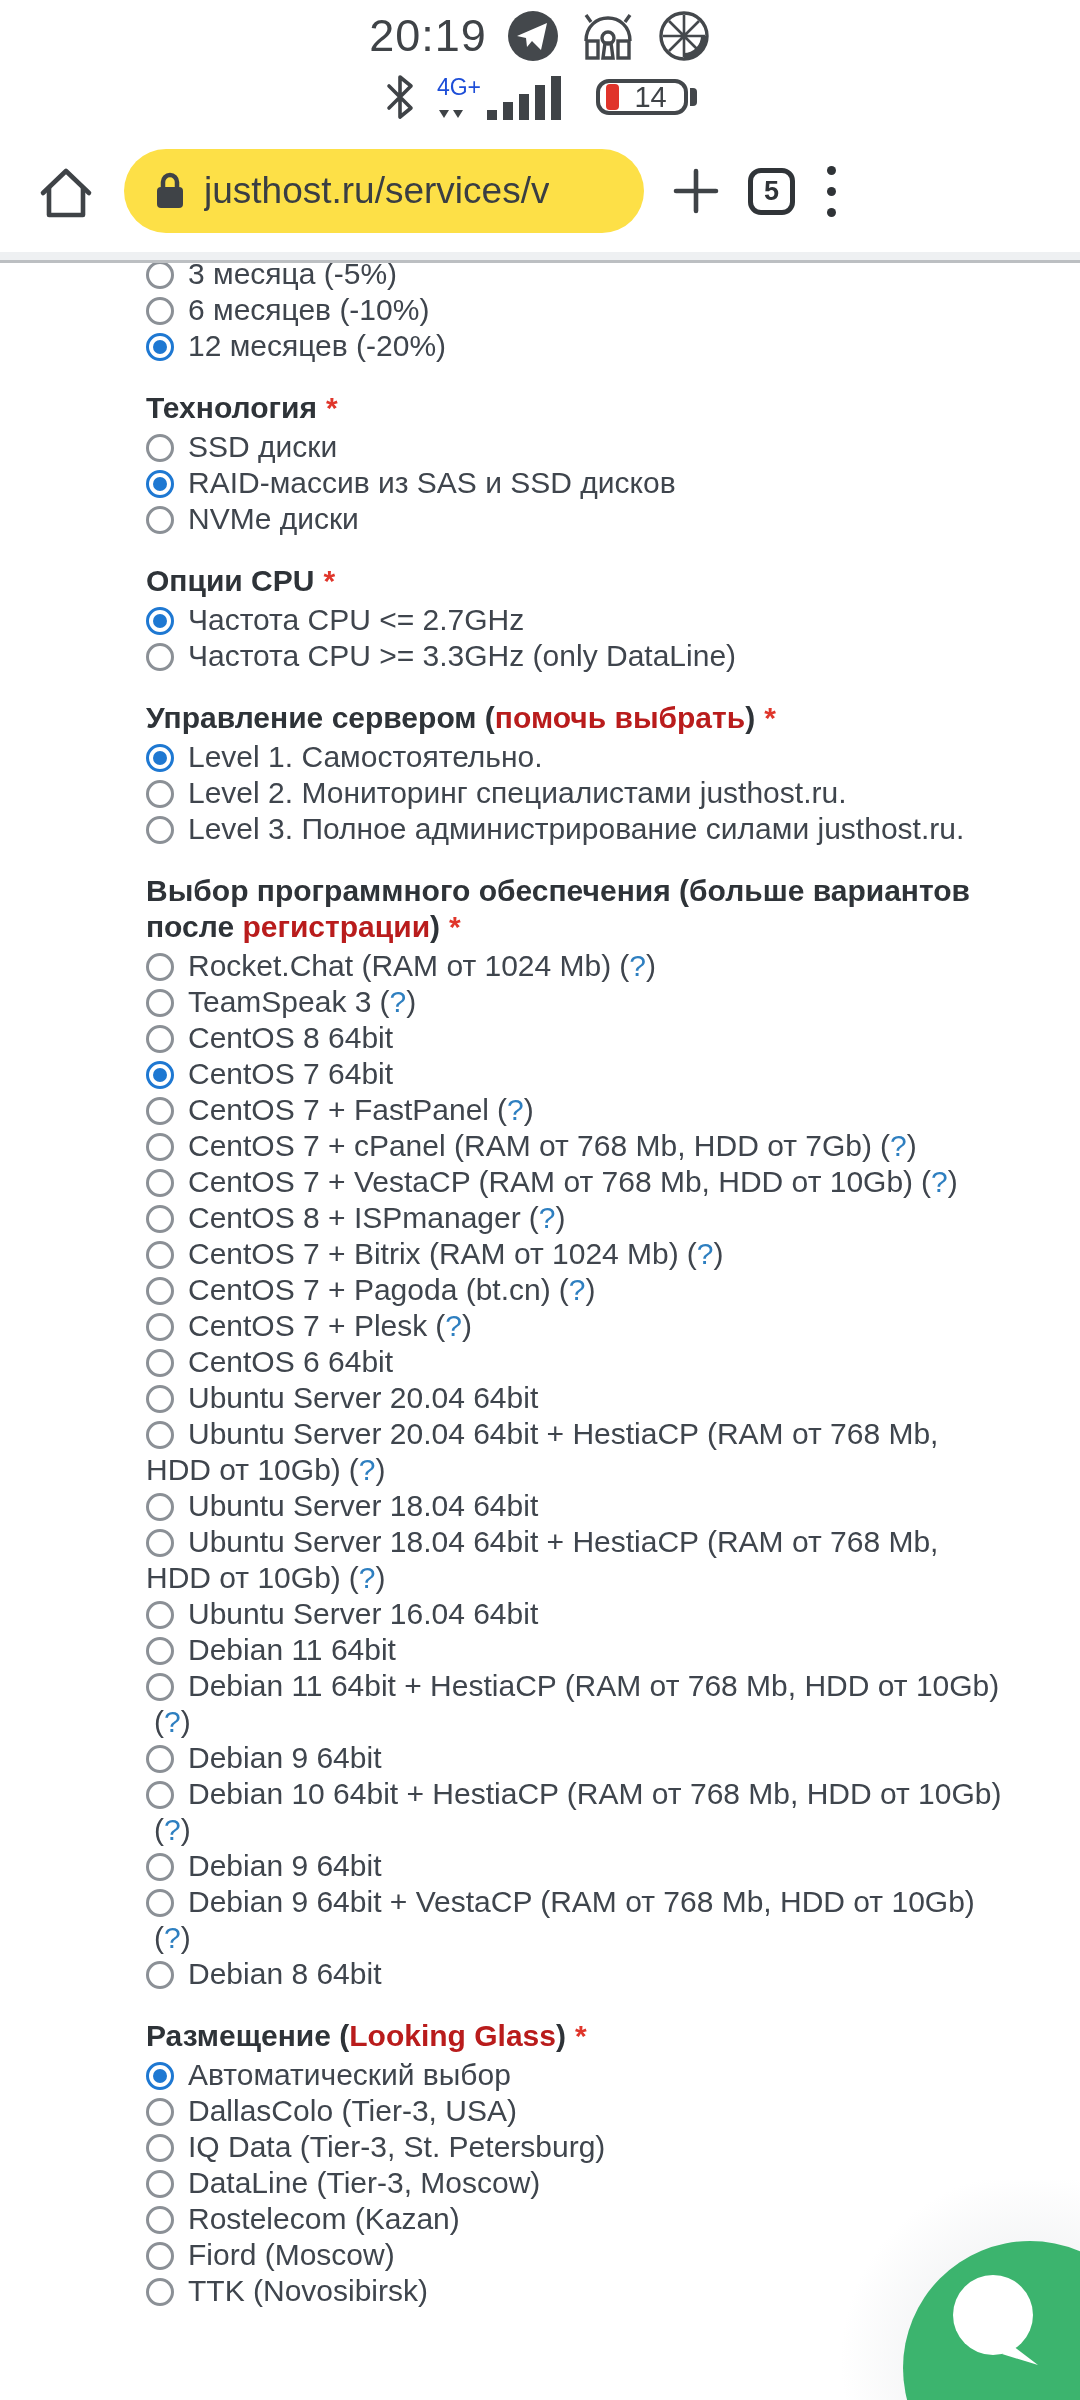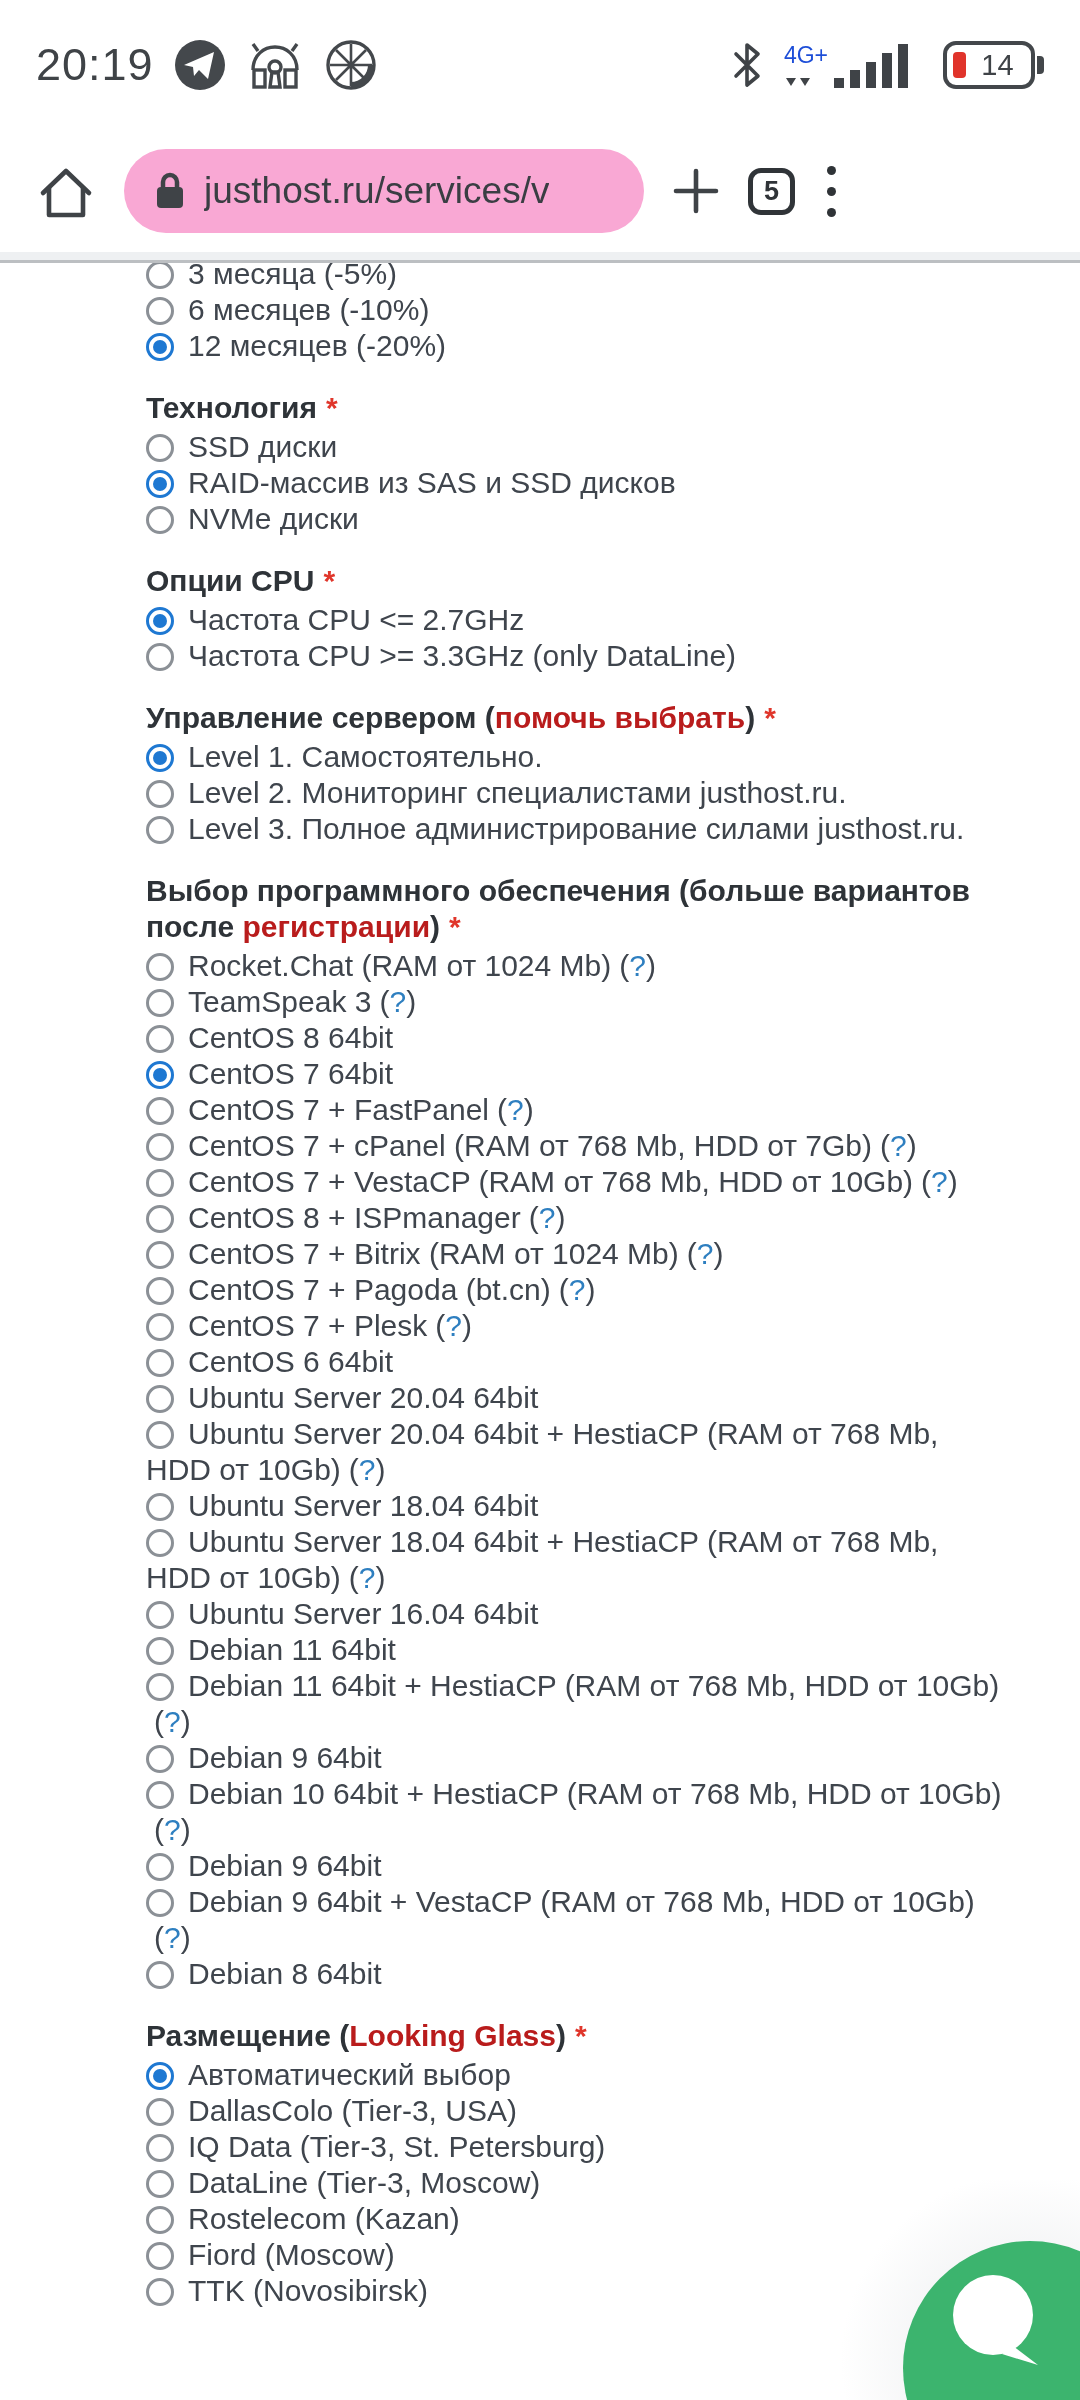--- a/index.html
+++ b/index.html
@@ -5,45 +5,45 @@
   html,body{margin:0;padding:0;}
   body{
     width:1080px;height:2400px;overflow:hidden;position:relative;
     background:#ffffff;
     font-family:"Liberation Sans","DejaVu Sans",sans-serif;
     -webkit-font-smoothing:antialiased;
   }
   
   .status-bar{
     height:130px;display:flex;align-items:center;justify-content:space-between;
-    padding:0 36px;box-sizing:border-box;color:#3f4347;
+    padding:8px 36px;box-sizing:border-box;color:#3f4347;flex-direction:column;
   }
   .sb-left{display:flex;align-items:center;gap:20px;}
   .sb-time{font-size:45px;font-weight:400;letter-spacing:1px;}
   .sb-right{display:flex;align-items:center;gap:20px;}
   .net-group{display:flex;align-items:flex-end;gap:6px;}
   .net-col{display:flex;flex-direction:column;align-items:flex-start;line-height:1;}
   .net-label{font-size:23px;font-weight:400;color:#1d4ed8;margin-bottom:3px;}
   .battery{
     display:flex;align-items:center;
   }
   .battery-body{
-    width:92px;height:48px;border:4px solid #43474b;border-radius:13px;
+    width:92px;height:36px;border:4px solid #43474b;border-radius:13px;
     display:flex;align-items:center;box-sizing:border-box;padding:0 6px;gap:4px;margin-left:15px;
   }
   .battery-red{width:13px;height:26px;background:#e0342b;border-radius:4px;flex:0 0 auto;}
   .battery-num{font-size:29px;color:#3f4347;flex:1;text-align:center;}
   .battery-nub{width:7px;height:18px;background:#43474b;border-radius:0 4px 4px 0;margin-left:2px;}
   
   .browser-bar{
     height:122px;display:flex;align-items:center;gap:26px;
     padding:0 34px;box-sizing:border-box;
   }
   .url-pill{
-    flex:0 0 auto;width:520px;height:84px;background:#f9a8d4;border-radius:44px;
+    flex:0 0 auto;width:520px;height:84px;background:#fde047;border-radius:44px;
     display:flex;align-items:center;padding:0 30px;box-sizing:border-box;gap:18px;
   }
   .url-text{
     font-size:37px;color:#3a3e43;white-space:nowrap;overflow:hidden;
   }
   .icon-btn{display:flex;align-items:center;justify-content:center;}
   .tab-box{
     width:47px;height:47px;border:5px solid #303438;border-radius:13px;
     display:flex;align-items:center;justify-content:center;box-sizing:border-box;
   }

